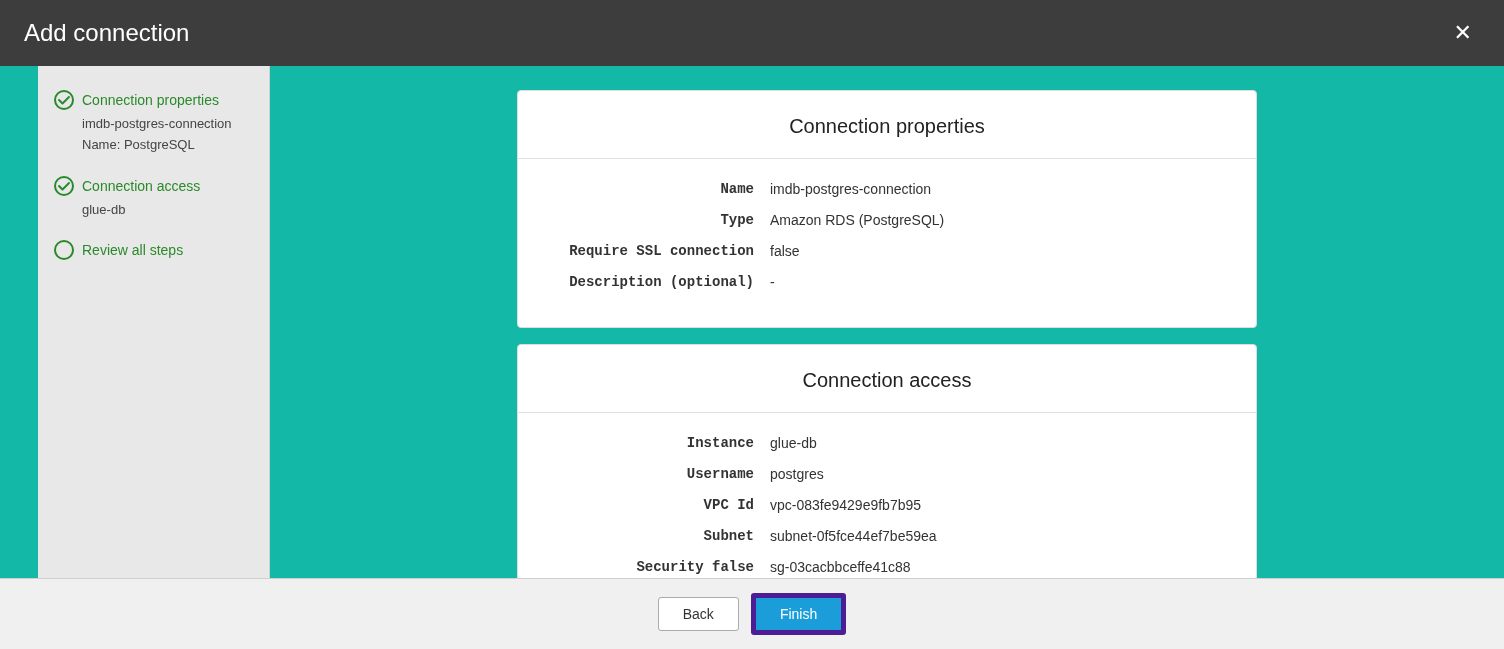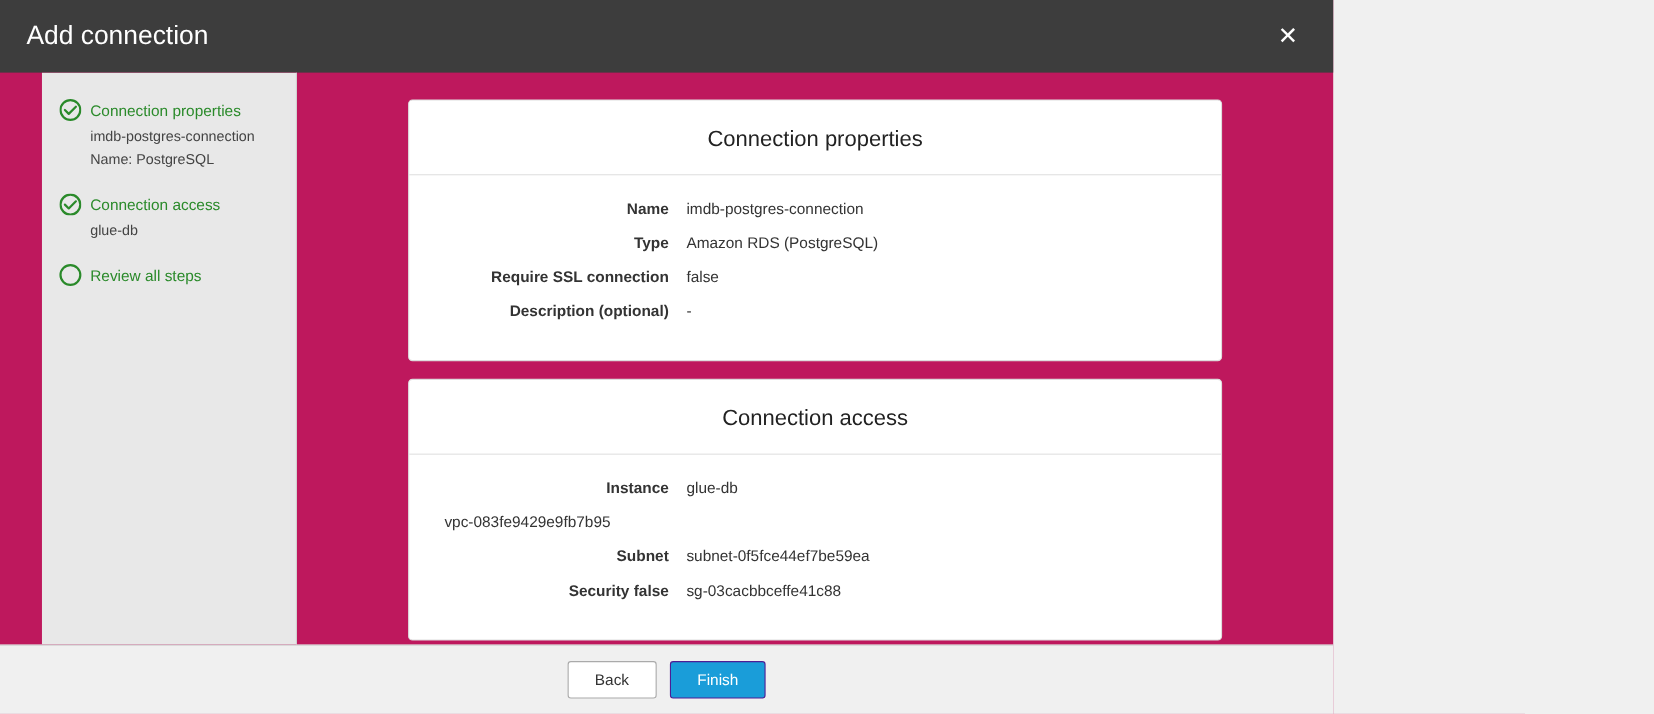--- a/index.html
+++ b/index.html
@@ -6,25 +6,25 @@
     body {
       font-family: -apple-system, BlinkMacSystemFont, "Segoe UI", Arial, sans-serif;
       font-size: 14px;
       background: #f0f0f0;
       width: 1504px;
       height: 649px;
       overflow: hidden;
     }
 
     .dialog {
-      width: 1212px;
+      width: 1504px;
       height: 649px;
       display: flex;
       flex-direction: column;
-      background: #be185d;
+      background: #14b8a6;
     }
 
     .dialog-header {
       background: #3d3d3d;
       color: #fff;
       padding: 18px 24px;
       display: flex;
       align-items: center;
       justify-content: space-between;
       flex-shrink: 0;
@@ -152,20 +152,21 @@
       line-height: 1.5;
     }
 
     .info-label {
       font-weight: 700;
       color: #333;
       text-align: right;
       min-width: 220px;
       padding-right: 16px;
       flex-shrink: 0;
+      font-family: Liberation Mono, monospace;
     }
 
     .info-value {
       color: #333;
       flex: 1;
     }
 
     
     .dialog-footer {
       background: #f0f0f0;
@@ -184,21 +185,21 @@
       color: #333;
       padding: 8px 24px;
       font-size: 14px;
       border-radius: 3px;
       cursor: pointer;
       min-width: 80px;
     }
 
     .btn-finish {
       background: #1a9dd9;
-      border: 1px solid #4c1d95;
+      border: 5px solid #4c1d95;
       color: #fff;
       padding: 8px 24px;
       font-size: 14px;
       border-radius: 3px;
       cursor: pointer;
       min-width: 80px;
     }
   </style>
 </head>
 <body>
@@ -277,20 +278,25 @@
 
       <div class="card">
         <div class="card-title">Connection access</div>
         <hr class="card-divider">
         <div class="info-table">
           <div class="info-row">
             <span class="info-label">Instance</span>
             <span class="info-value">glue-db</span>
           </div>
           <div class="info-row">
+            <span class="info-label">Username</span>
+            <span class="info-value">postgres</span>
+          </div>
+          <div class="info-row">
+            <span class="info-label">VPC Id</span>
             <span class="info-value">vpc-083fe9429e9fb7b95</span>
           </div>
           <div class="info-row">
             <span class="info-label">Subnet</span>
             <span class="info-value">subnet-0f5fce44ef7be59ea</span>
           </div>
           <div class="info-row">
             <span class="info-label">Security false</span>
             <span class="info-value">sg-03cacbbceffe41c88</span>
           </div>

